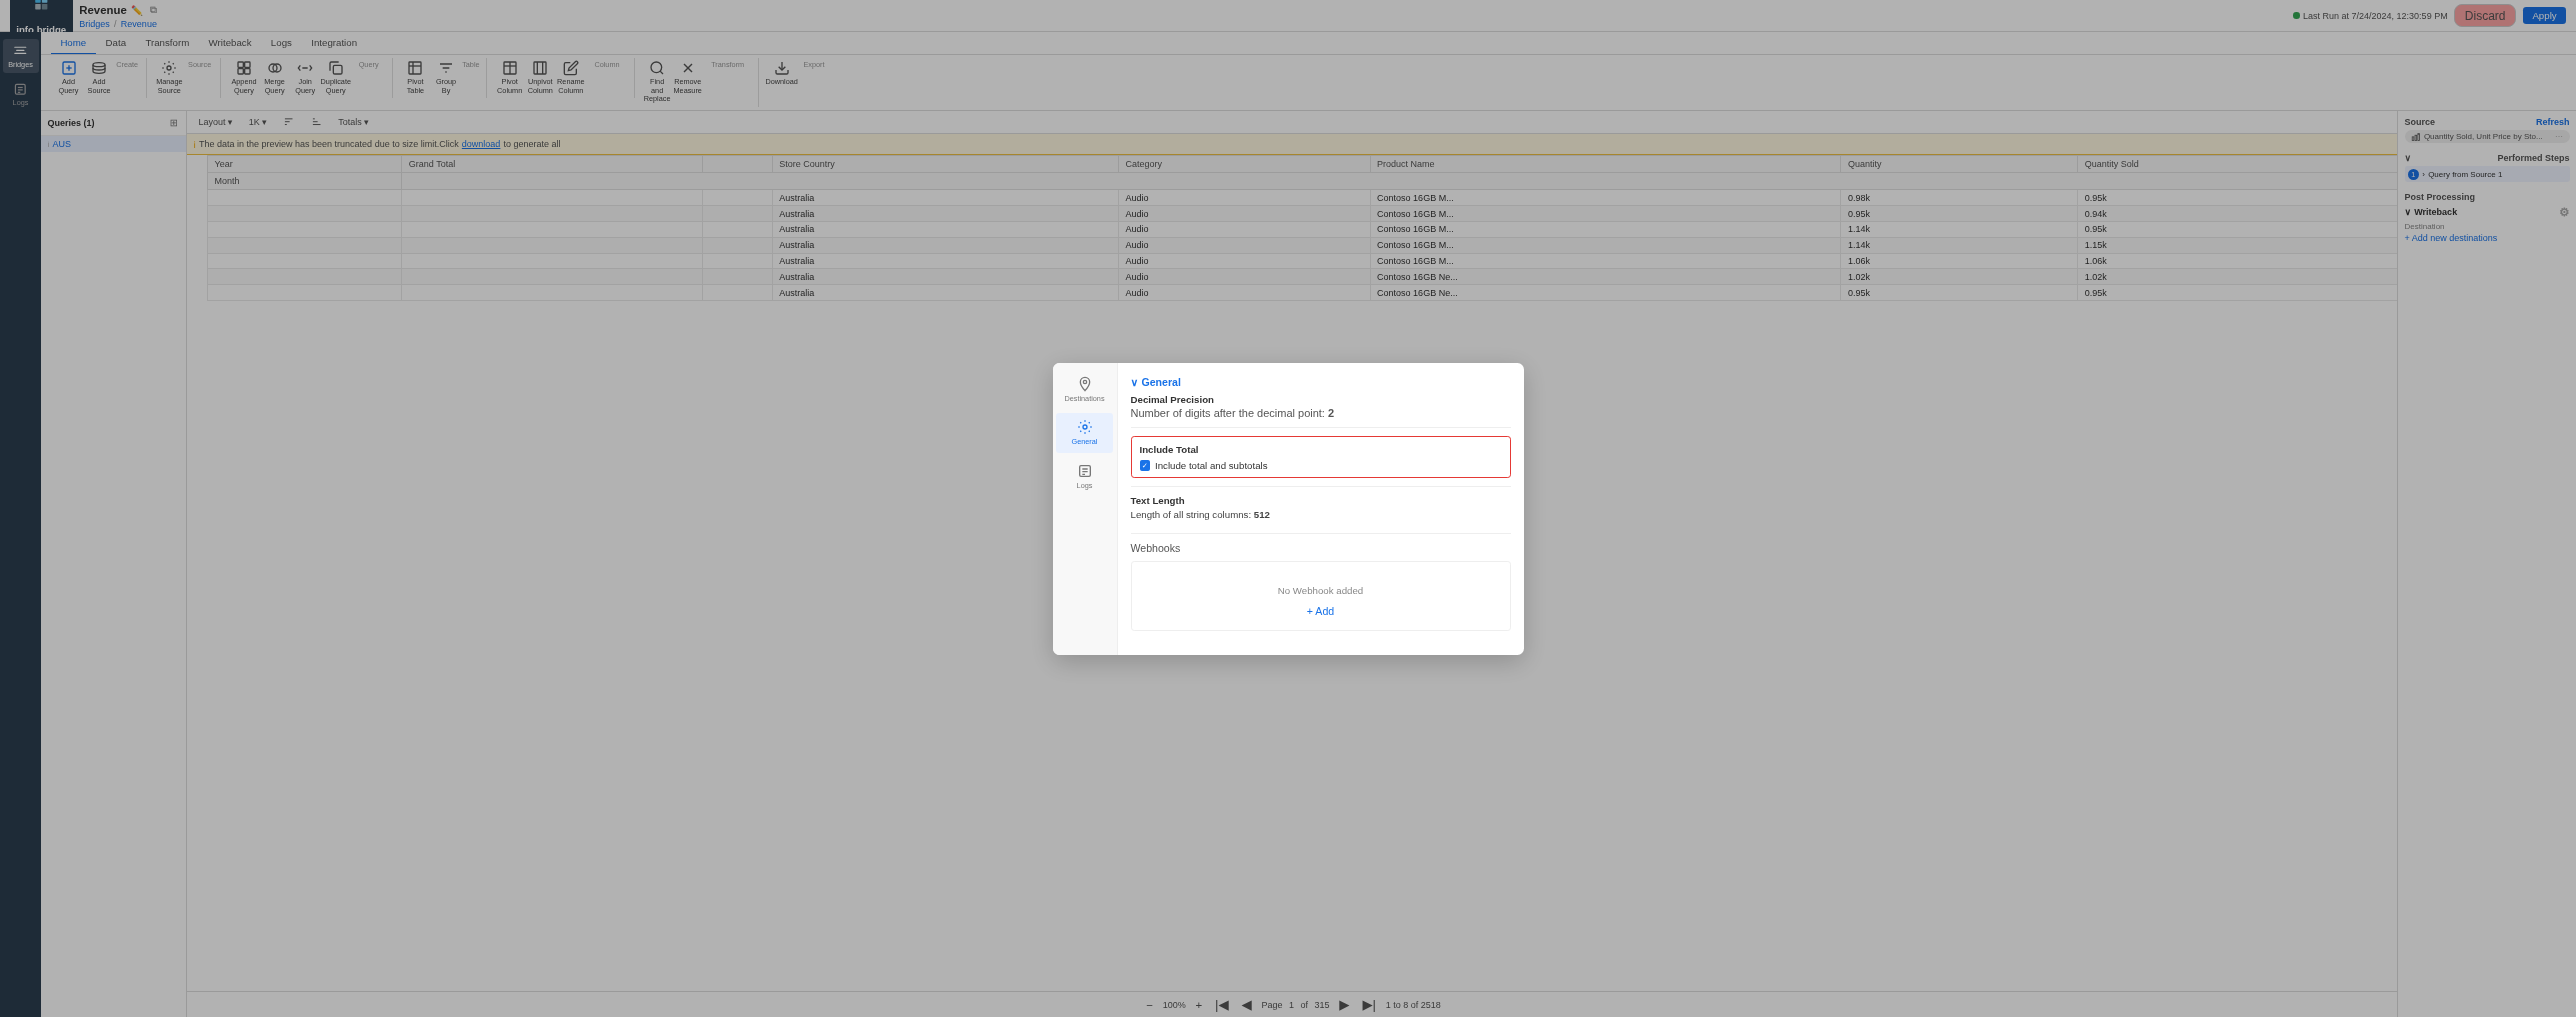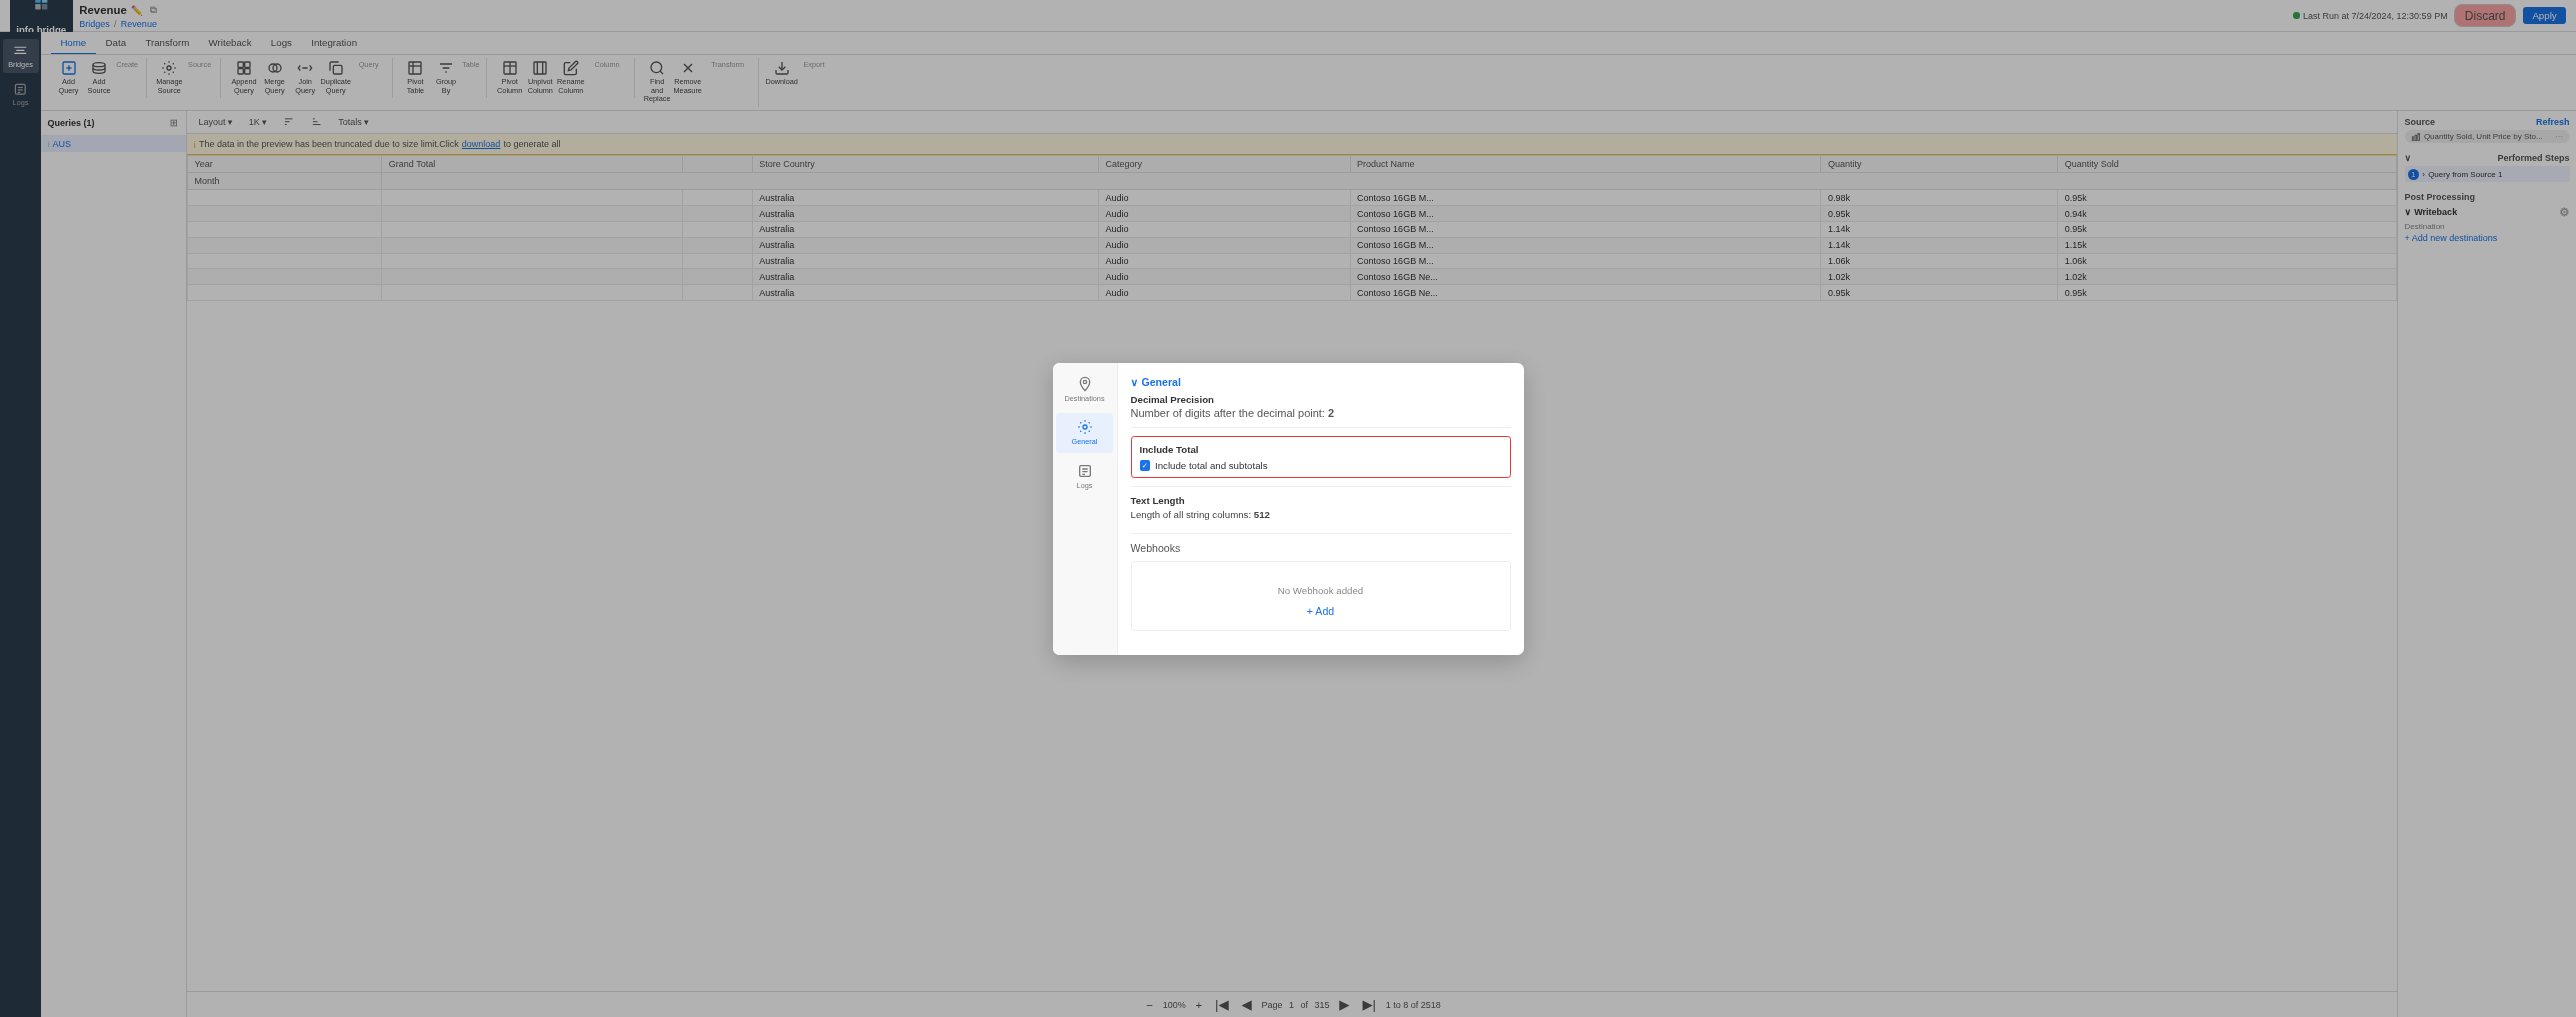--- a/index.html
+++ b/index.html
@@ -49,21 +49,21 @@
     .query-item.active { background: #e8f0fe; color: #1a73e8; }
 
     #data-view { flex: 1; display: flex; flex-direction: column; overflow: hidden; background: #f9a8d4; }
     #data-toolbar { background: #fff; padding: 3.2px 6.5px; border-bottom: 0.8px solid #ddd; display: flex; align-items: center; gap: 6.5px; }
     .toolbar-btn { display: flex; align-items: center; gap: 2.4px; padding: 2.4px 4.9px; border-radius: 2.4px; cursor: pointer; font-size: 9px; color: #555; background: none; border: none; }
     .notice-bar { background: #fff8e1; padding: 3.2px 6.5px; font-size: 9px; color: #555; border-bottom: 0.8px solid #f0c040; display: flex; align-items: center; gap: 3.2px; }
     .notice-link { color: #1a73e8; cursor: pointer; text-decoration: underline; }
 
     
     #table-container { flex: 1; overflow: auto; background: #fff; margin: 0; }
-    table { width: 100%; border-collapse: collapse; font-size: 9px; }
+    table { width: 100%; border-collapse: collapse; font-size: 9px; margin-left: 20px; }
     th { background: #f8f8f8; padding: 3.2px 6.5px; text-align: left; border: 0.8px solid #e0e0e0; font-weight: 500; color: #555; white-space: nowrap; }
     td { padding: 2.4px 6.5px; border: 0.8px solid #e8e8e8; color: #333; white-space: nowrap; }
     tr:nth-child(even) td { background: #fafafa; }
     .total-row td { font-weight: 600; background: #f0f0f0; }
 
     
     #bottom-bar { background: #fff; border-top: 0.8px solid #ddd; padding: 3.2px 9.7px; display: flex; align-items: center; justify-content: center; gap: 6.5px; font-size: 9px; color: #555; }
     .page-nav-btn { background: none; border: none; cursor: pointer; color: #555; padding: 1.6px 3.2px; }
     .zoom-btn { background: none; border: none; cursor: pointer; color: #555; padding: 1.6px 3.2px; font-size: 11.4px; }
 

